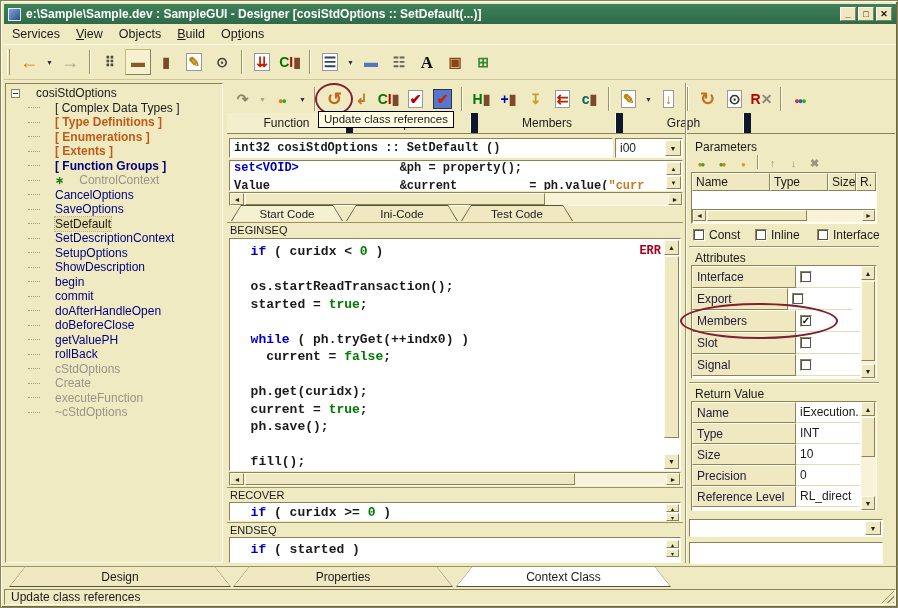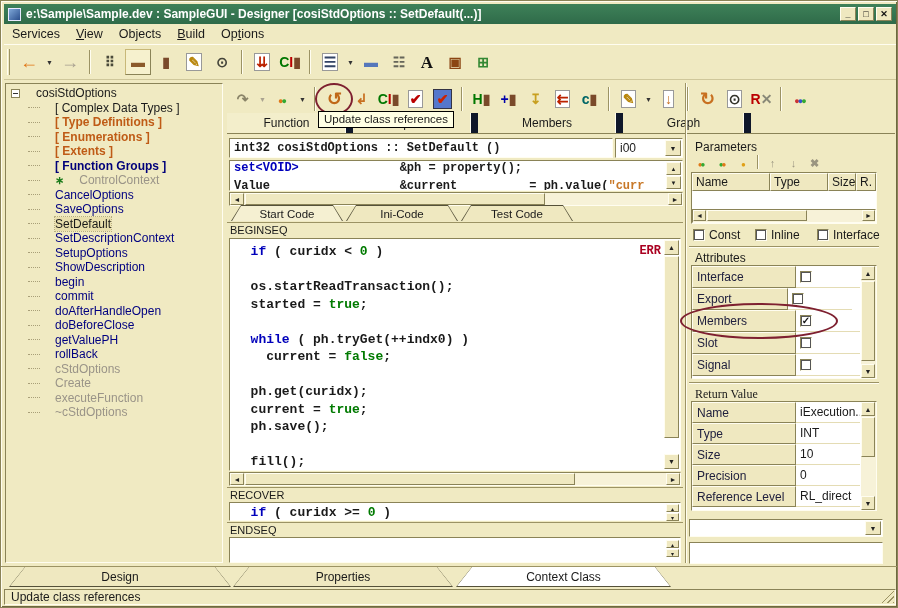--- a/index.html
+++ b/index.html
@@ -508,20 +508,21 @@
     <div class="spin raised" style="right:1px;top:1px;width:13px;height:8px;">
         <span>▴</span>
       </div>
     <div class="spin raised" style="right:1px;top:10px;width:13px;height:8px;">
         <span>▾</span>
       </div>
   </div>
 
   <div id="end-bar" class="sect-bar">ENDSEQ</div>
   <div id="end-box" class="sunken white">
+    <div class="one-line" style="top:4px;" id="end-line"><div class="code-line mono"><span class="c-p">  </span><span class="c-k">if</span><span class="c-p"> ( started )</span></div></div>
     <div class="spin raised" style="right:1px;top:2px;width:13px;height:8px;">
         <span>▴</span>
       </div>
     <div class="spin raised" style="right:1px;top:11px;width:13px;height:8px;">
         <span>▾</span>
       </div>
   </div>
 
   <div id="v-divider"></div>
 
@@ -618,21 +619,21 @@
           <span style="font-size:7px">▲</span>
         </div>
         <div class="sthumb raised" style="left: 0px; top: 15px; width: 14px; height: 80px;"></div>
         <div class="sbtn raised" style="left: 0px; bottom: 0px; width: 14px; height: 14px;">
           <span style="font-size:7px">▼</span>
         </div>
       </div>
     </div>
 
   <div class="groove" style="left:688px;top:381px;width:190px;"></div>
-  <div class="panel-label" style="left:694px;top:386px;font-family:Liberation Serif, serif;">Return Value</div>
+  <div class="panel-label" style="left:694px;top:386px;">Return Value</div>
   <div id="rv-table" class="kv-table" style="top:400px;height:110px;">
       <div class="kv-row" style="height: 21px;">
         <div class="kv-label" style="width: 104px;">Name</div>
         <div class="kv-value" style="width: 64px;">iExecution...</div>
       </div>
       <div class="kv-row" style="height: 21px;">
         <div class="kv-label" style="width: 104px;">Type</div>
         <div class="kv-value" style="width: 64px;">INT</div>
       </div>
       <div class="kv-row" style="height: 21px;">

